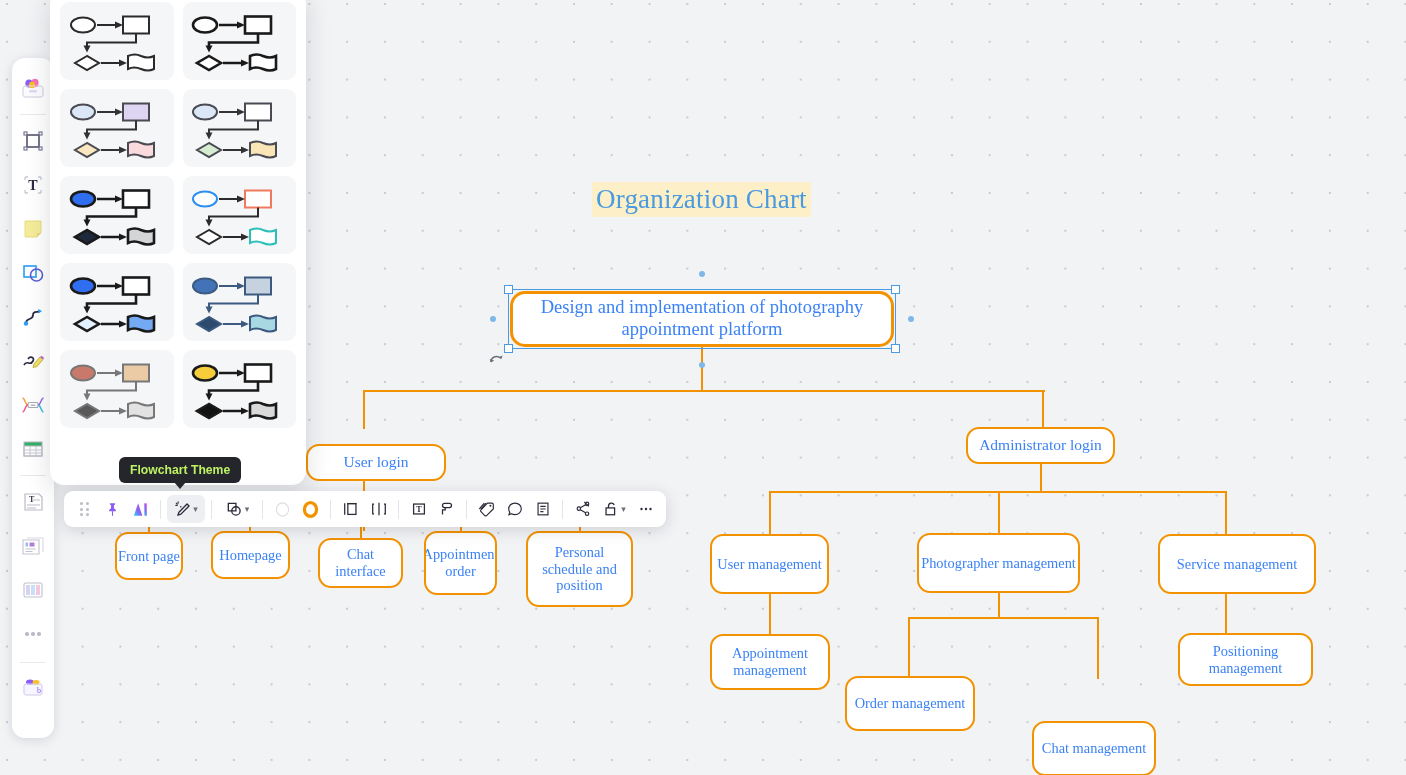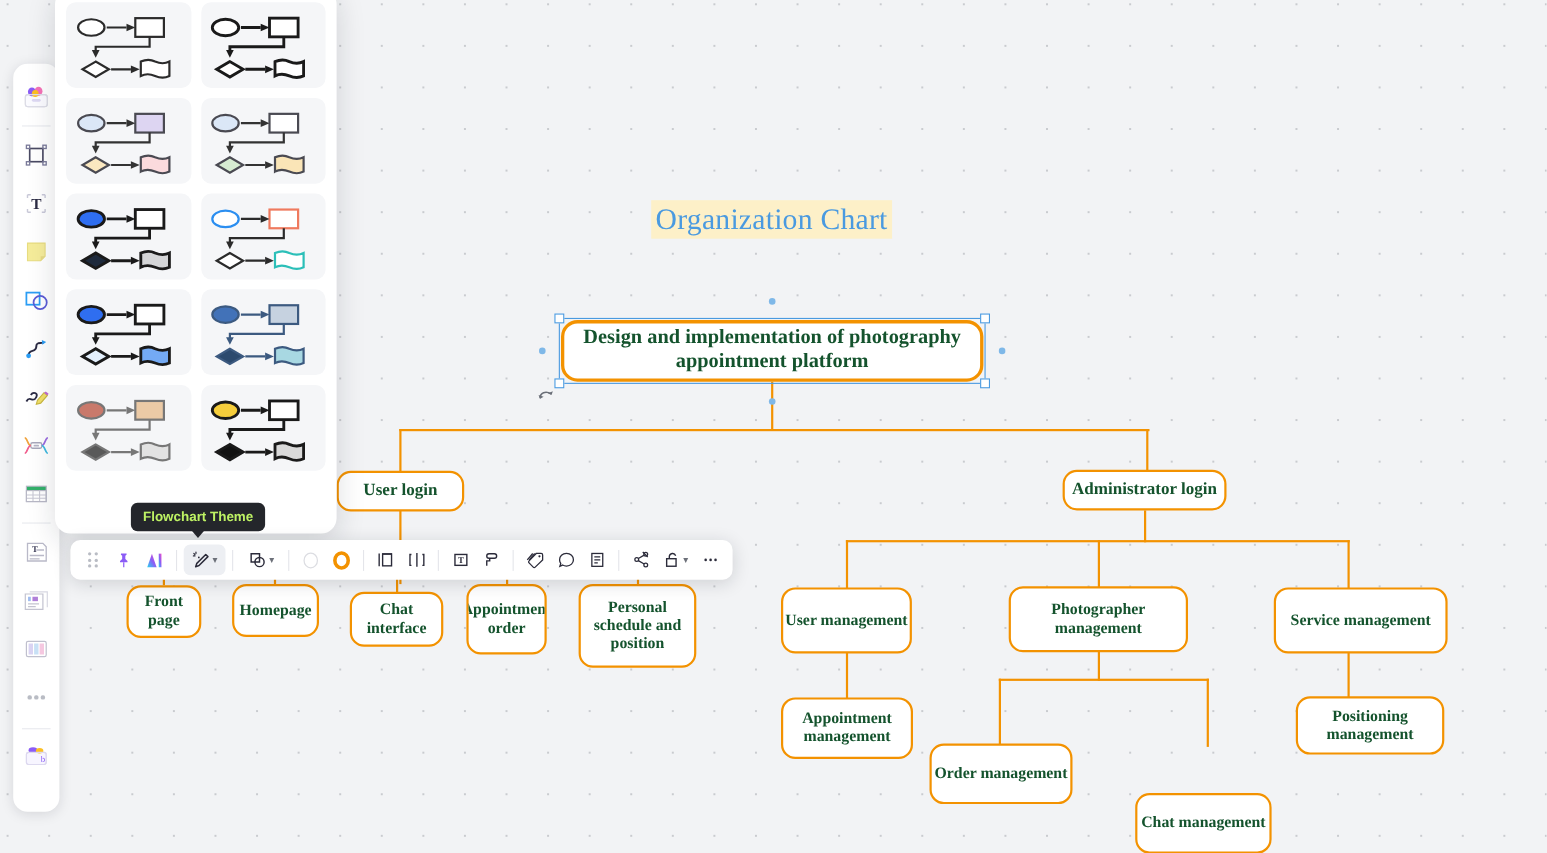--- a/index.html
+++ b/index.html
@@ -33,29 +33,28 @@
     letter-spacing: 0.2px;
   }
 
   
   .node {
     position: absolute;
     border: 2.6px solid #f39200;
     border-radius: 13px;
     background: #ffffff;
     font-family: "Liberation Serif", serif;
-    color: #14532d;
+    color: #3b82f6;
     display: flex;
     align-items: center;
     justify-content: center;
     text-align: center;
     line-height: 1.18;
     overflow: hidden;
     z-index: 6;
-    font-weight: bold;
   }
   .node.root {
     border-width: 3.4px;
     border-radius: 15px;
     font-size: 18.5px;
     z-index: 8;
   }
   .node.lvl1 { font-size: 15.5px; }
   .node.lvl2 { font-size: 14.4px; }
 
@@ -240,21 +239,21 @@
   <div class="conn h" style="left:908px; top:617px; width:191px;"></div>
   <div class="conn v" style="left:908px; top:617px; height:60px;"></div>
   <div class="conn v" style="left:1097px; top:617px; height:62px;"></div>
 
   <div class="conn v" style="left:1225px; top:593px; height:41px;"></div>
 
   <div class="node root" style="left:510px; top:291px; width:384px; height:56px; padding:0 10px;">
     <span>Design and implementation of photography appointment platform</span>
   </div>
 
-  <div class="node lvl1" style="left:306px; top:428px; width:116px; height:37px;align-items:center;">
+  <div class="node lvl1" style="left:306px; top:444px; width:140px; height:37px;align-items:center;">
     <span>User login</span>
   </div>
 
   <div class="node lvl1" style="left:966px; top:427px; width:149px; height:37px;text-align:center;">
     <span>Administrator login</span>
   </div>
 
   <div class="node lvl2" style="left:115px; top:532px; width:68px; height:48px;">
     <span>Front page</span>
   </div>

